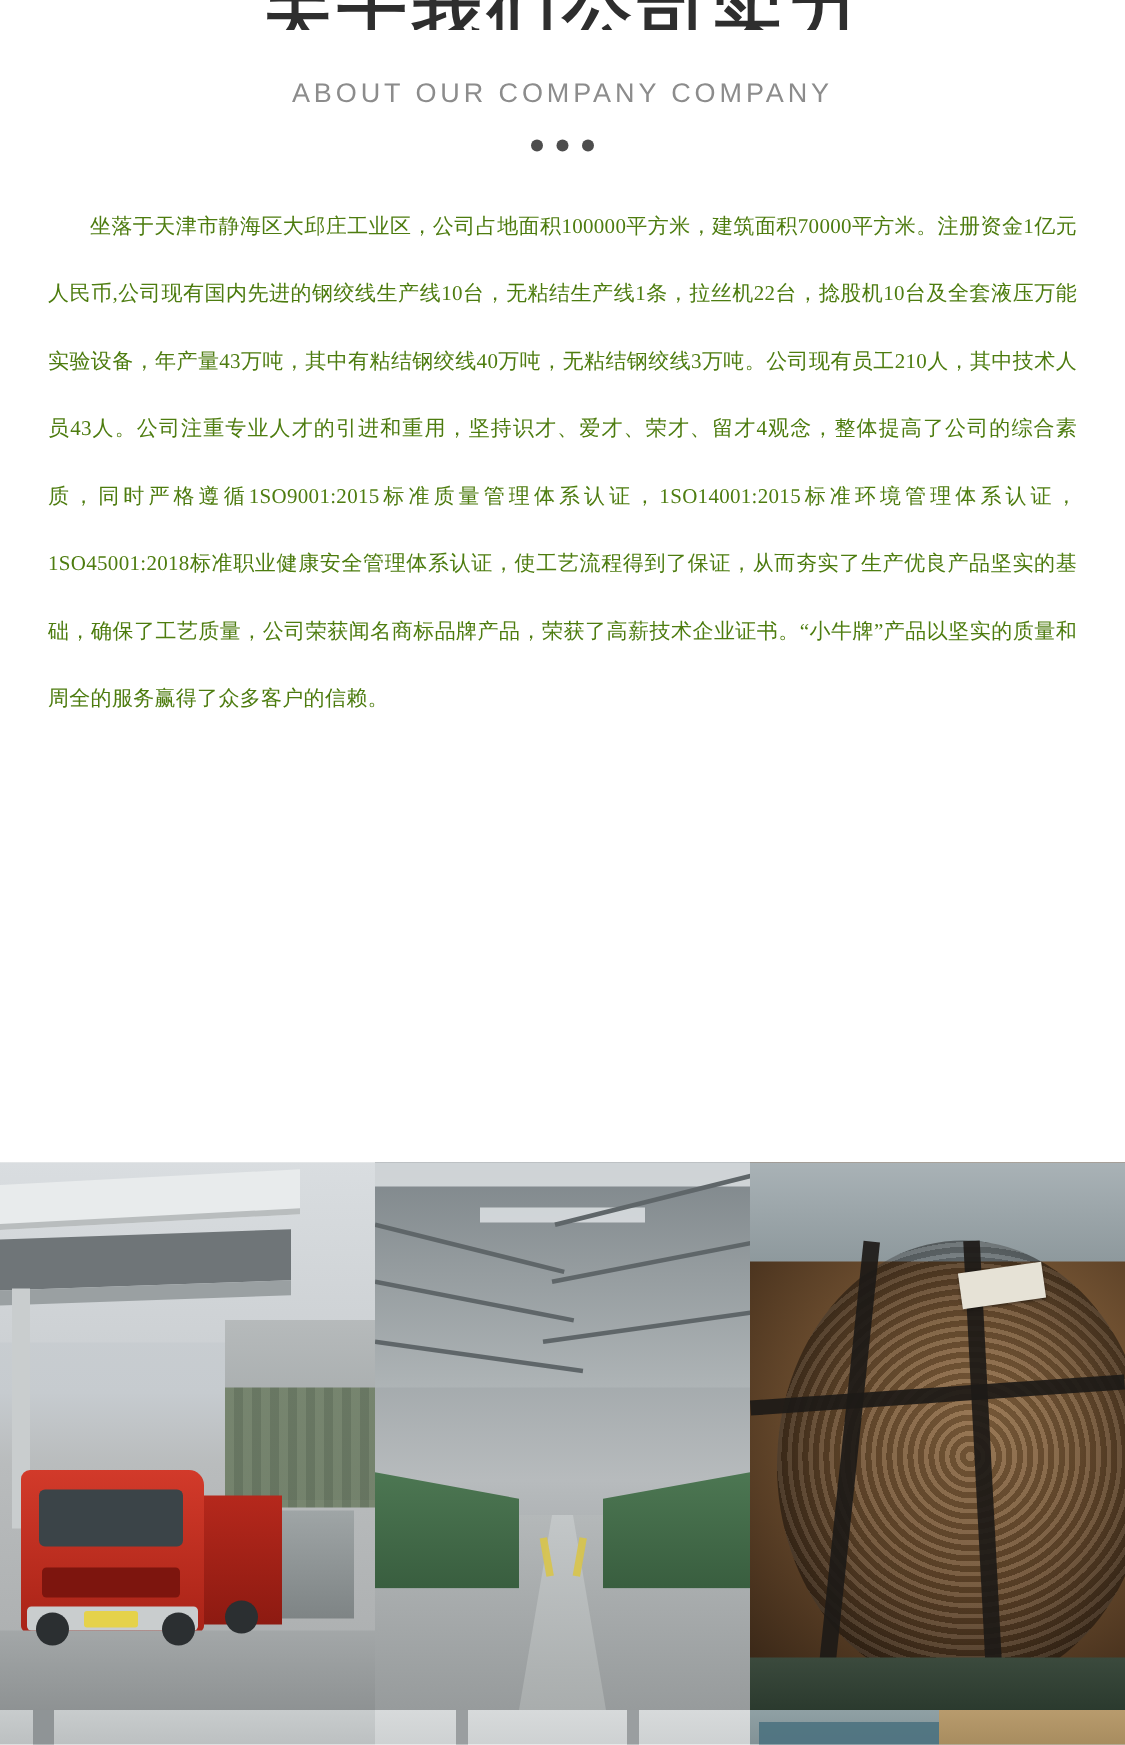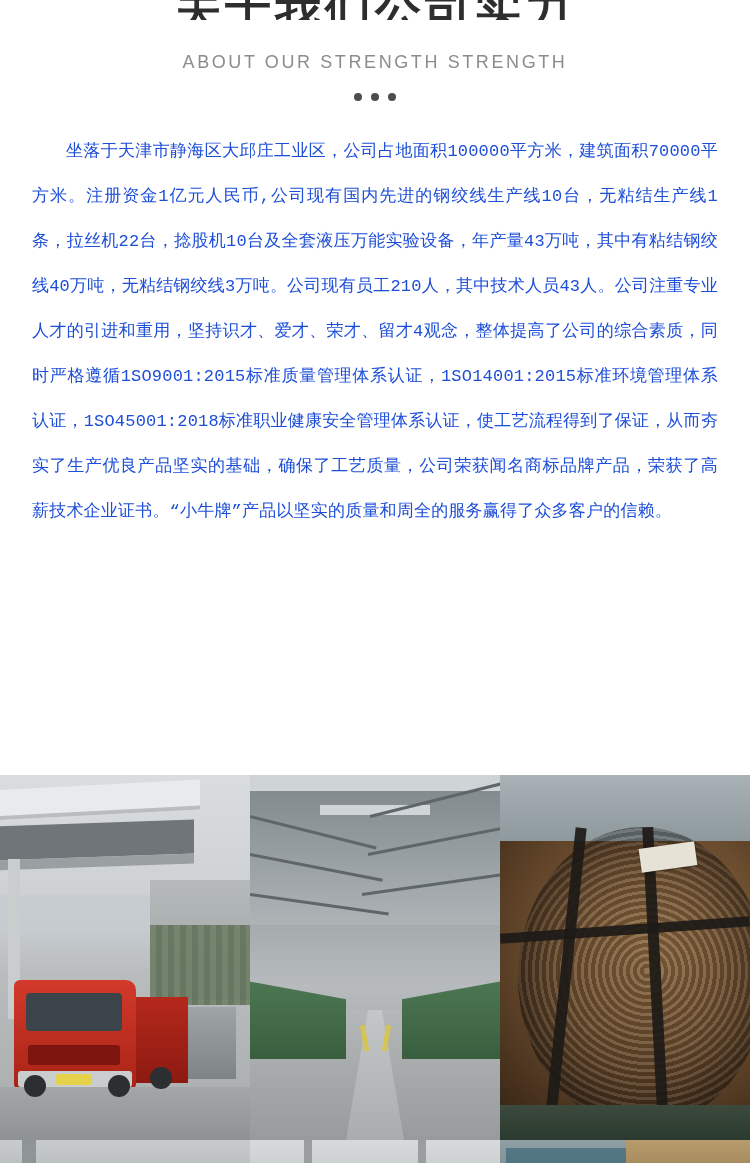--- a/index.html
+++ b/index.html
@@ -60,27 +60,27 @@
     width: 8px;
     height: 8px;
     border-radius: 50%;
     background: #4d4d4d;
   }
 
   
   .body-copy {
     margin: 26px 32px 0 32px;
     width: 686px;
-    font-size: 17px;
+    font-size: 14px;
     line-height: 45px;
-    color: #1d4ed8;
+    color: #4d7c0f;
     text-align: justify;
     text-indent: 2em;
     letter-spacing: 0.2px;
-    font-family: Liberation Mono, monospace;
+    font-family: Liberation Serif, serif;
   }
 
   
   .gallery {
     position: absolute;
     left: 0;
     top: 775px;
     width: 750px;
   }
   .grid-row {
@@ -242,21 +242,21 @@
   .ph-b3 .bluebox { position:absolute; left:6px; top:8px; width:120px; height:52px; background:#49707e; opacity:.85; }
   .ph-b3 .tan { position:absolute; left:126px; top:0; width:124px; height:60px; background:linear-gradient(#b89b6d,#8d7548); }
 </style>
 </head>
 <body>
 
 <div class="page">
 
   <div class="header">
     <div class="title-cn">关于我们公司实力</div>
-    <div class="title-en">ABOUT OUR STRENGTH STRENGTH</div>
+    <div class="title-en">ABOUT OUR COMPANY COMPANY</div>
     <div class="dots">
       <span></span>
       <span></span>
       <span></span>
     </div>
   </div>
 
   <div class="body-copy">坐落于天津市静海区大邱庄工业区，公司占地面积100000平方米，建筑面积70000平方米。注册资金1亿元人民币,公司现有国内先进的钢绞线生产线10台，无粘结生产线1条，拉丝机22台，捻股机10台及全套液压万能实验设备，年产量43万吨，其中有粘结钢绞线40万吨，无粘结钢绞线3万吨。公司现有员工210人，其中技术人员43人。公司注重专业人才的引进和重用，坚持识才、爱才、荣才、留才4观念，整体提高了公司的综合素质，同时严格遵循1SO9001:2015标准质量管理体系认证，1SO14001:2015标准环境管理体系认证，1SO45001:2018标准职业健康安全管理体系认证，使工艺流程得到了保证，从而夯实了生产优良产品坚实的基础，确保了工艺质量，公司荣获闻名商标品牌产品，荣获了高薪技术企业证书。“小牛牌”产品以坚实的质量和周全的服务赢得了众多客户的信赖。</div>
 
   <div class="gallery">

